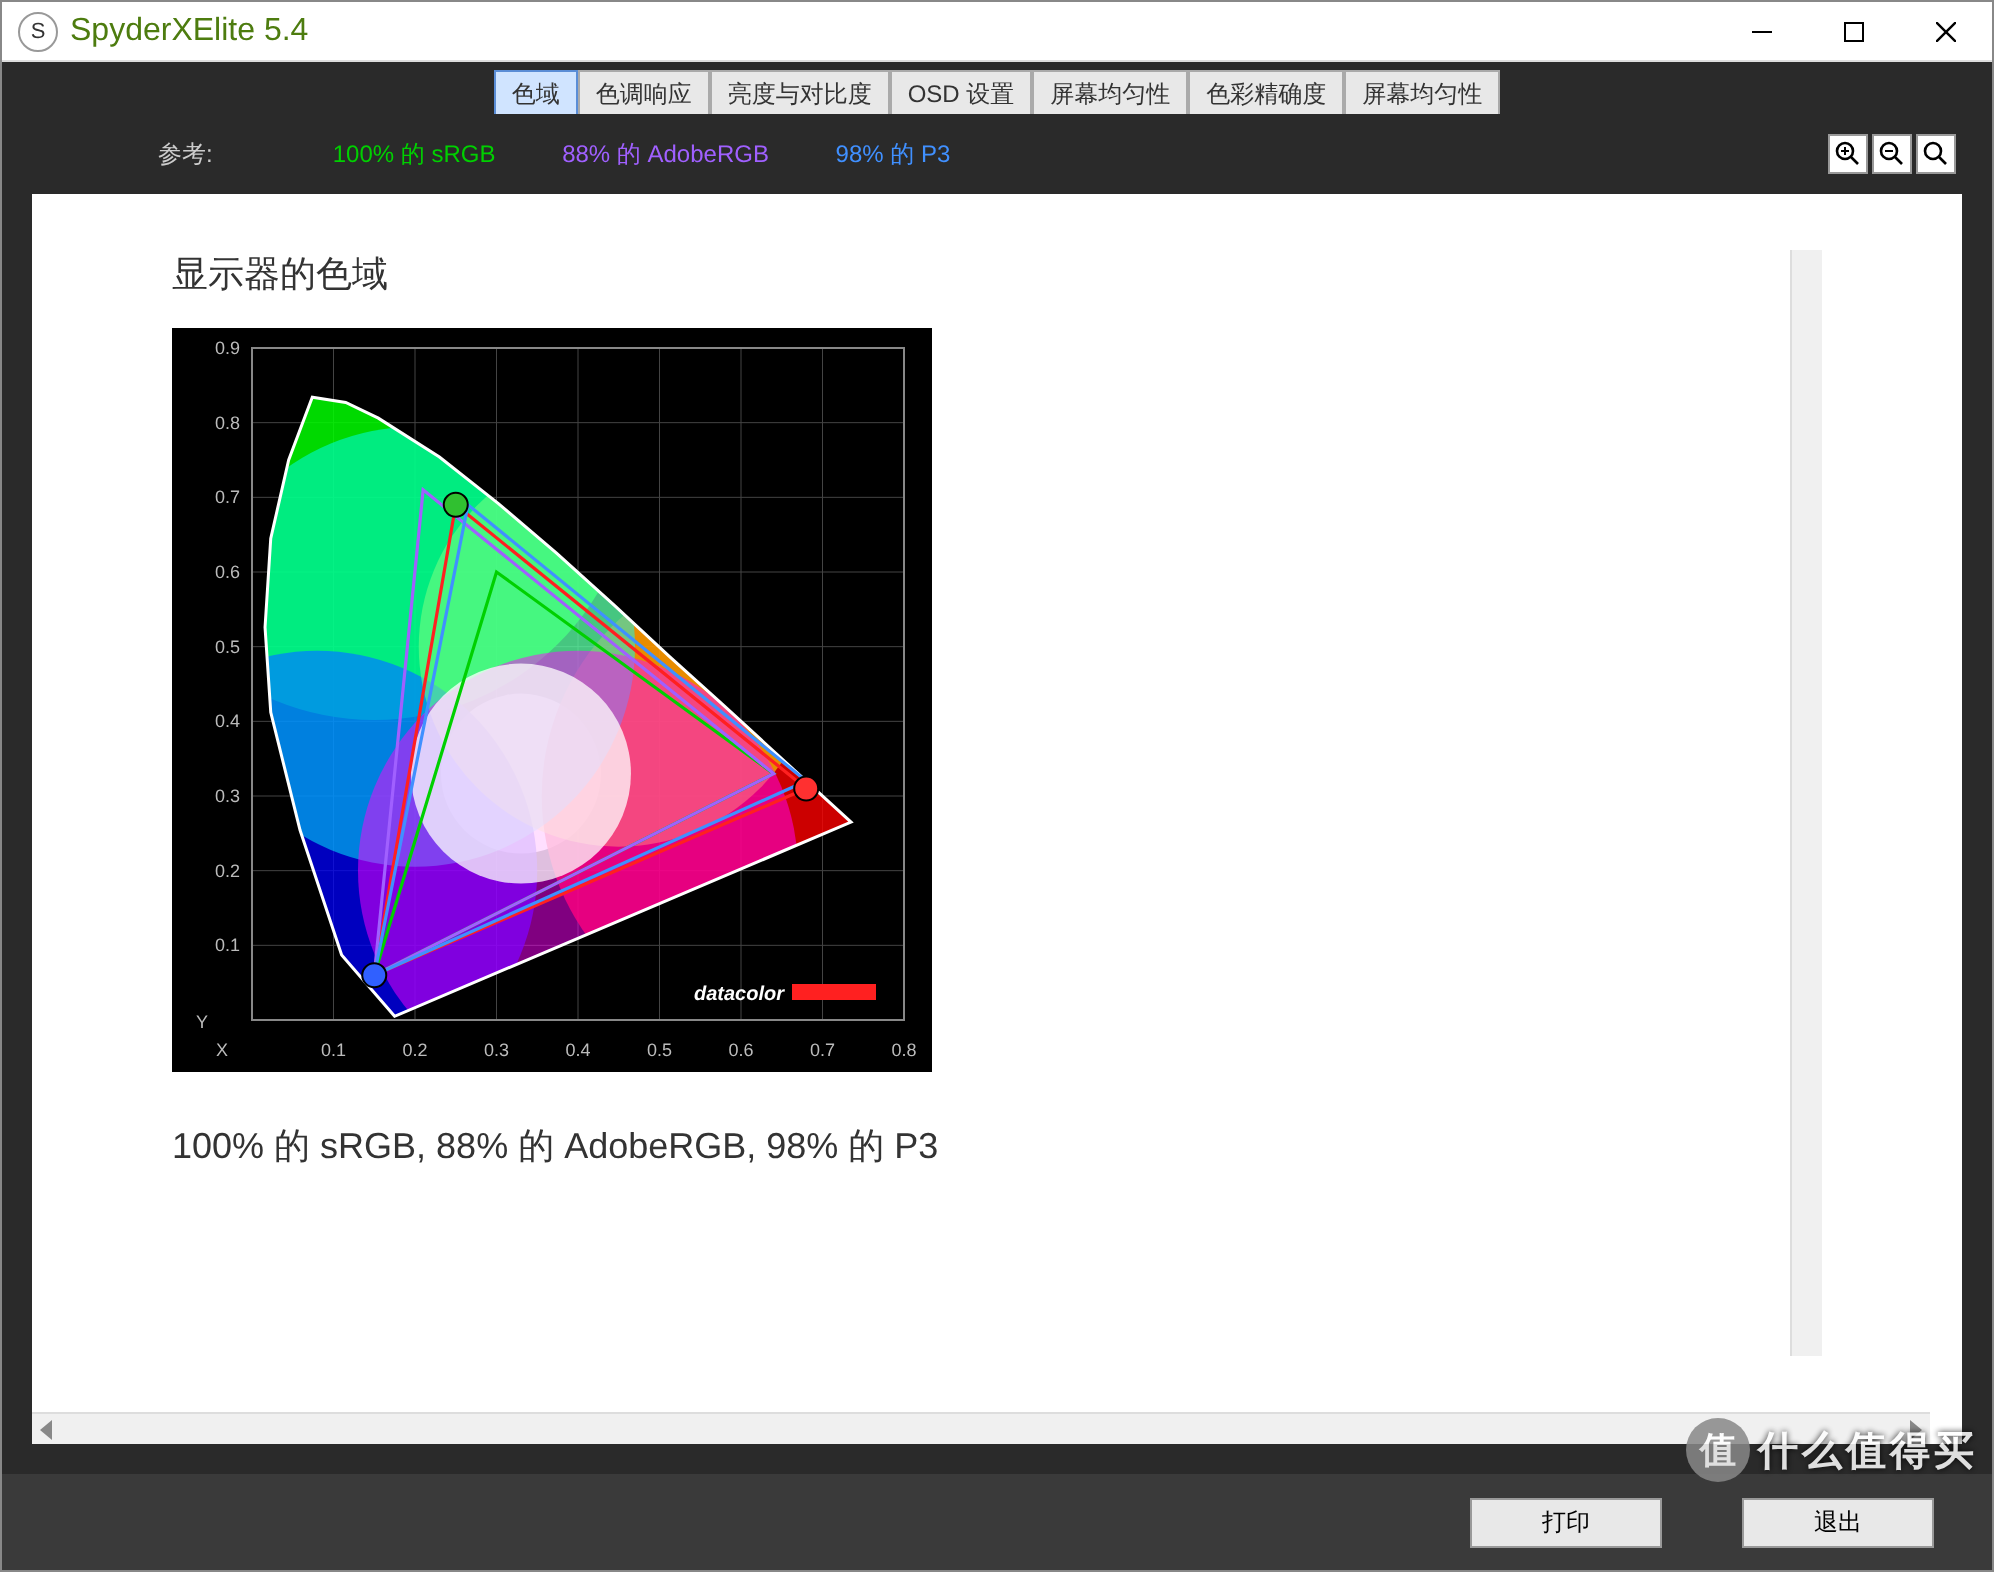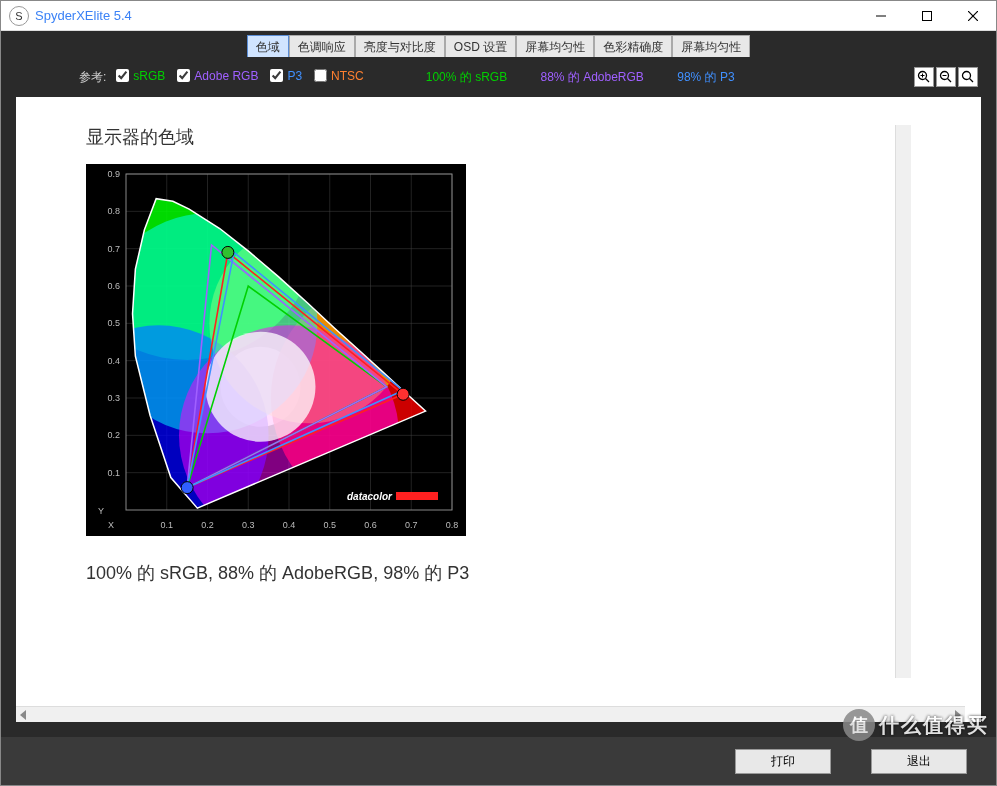--- a/index.html
+++ b/index.html
@@ -1,20 +1,20 @@
 <!DOCTYPE html>
 <html><head>
 <meta charset="utf-8">
 <style>
 * { box-sizing: border-box; margin: 0; padding: 0; }
 body { font-family: "Microsoft YaHei", "Segoe UI", sans-serif; font-size: 13px; background: #6b7280; width: 997px; height: 786px; overflow: hidden; }
 .window { width: 997px; height: 786px; background: #fff; display: flex; flex-direction: column; border: 1px solid #888; }
 .titlebar { height: 30px; background: #fff; display: flex; align-items: center; border-bottom: 1px solid #ddd; }
 .titlebar .app-icon { width: 20px; height: 20px; margin: 0 6px 0 8px; display:flex; align-items:center; justify-content:center; border:1px solid #999; border-radius:50%; font-size:11px; color:#333;}
-.titlebar .title { flex: 1; font-size: 13px; color: #3b82f6; }
+.titlebar .title { flex: 1; font-size: 16px; color: #4d7c0f; }
 .titlebar .win-controls { display: flex; }
 .titlebar .win-btn { width: 46px; height: 30px; display: flex; align-items: center; justify-content: center; font-size: 14px; cursor: default; }
 .tab-row { height: 26px; background: #2a2a2a; display: flex; align-items: flex-end; justify-content: center; }
 .tab { background: #e8e8e8; border: 1px solid #aaa; border-bottom: none; padding: 2px 8px; font-size: 12px; color: #333; margin: 0 0px; height: 22px; line-height: 18px; cursor: default; }
 .tab.active { background: #d0e4ff; border-color: #5a8dd6; }
 .ref-bar { height: 40px; background: #2a2a2a; display: flex; align-items: center; padding: 0 29px 0 78px; color: #ccc; font-size: 12px; position: relative; }
 .ref-bar .reflabel { color: #ccc; margin-right: 10px; }
 .ref-bar label { display: inline-flex; align-items: center; margin-right: 12px; cursor: default; }
 .ref-bar input[type=checkbox] { width: 13px; height: 13px; margin-right: 4px; accent-color: #fff; }
 .ref-bar .srgb { color: #00d000; }
@@ -75,33 +75,20 @@
       <div class="tab">色调响应</div>
       <div class="tab">亮度与对比度</div>
       <div class="tab">OSD 设置</div>
       <div class="tab">屏幕均匀性</div>
       <div class="tab">色彩精确度</div>
       <div class="tab">屏幕均匀性</div>
     </div>
 
   <div class="ref-bar">
     <span class="reflabel">参考:</span>
-    <span id="ref-options"><label>
-          <input type="checkbox" checked="" style="">
-          <span style="color: rgb(0, 208, 0);">sRGB</span>
-        </label><label>
-          <input type="checkbox" checked="" style="">
-          <span style="color: rgb(160, 96, 255);">Adobe RGB</span>
-        </label><label>
-          <input type="checkbox" checked="" style="">
-          <span style="color: rgb(64, 144, 255);">P3</span>
-        </label><label>
-          <input type="checkbox" style="">
-          <span style="color: rgb(255, 128, 48);">NTSC</span>
-        </label></span>
     <span class="coverage">
       <span class="srgb">100% 的 sRGB</span>
       <span class="adobe">88% 的 AdobeRGB</span>
       <span class="p3">98% 的 P3</span>
     </span>
     <div class="zoom-icons">
       <div class="zoom-btn">
         <svg width="14" height="14">
             <circle cx="5.5" cy="5.5" r="4" fill="none" stroke="#000" stroke-width="1.3"></circle>
             <line x1="8.5" y1="8.5" x2="12" y2="12" stroke="#000" stroke-width="1.3"></line>

